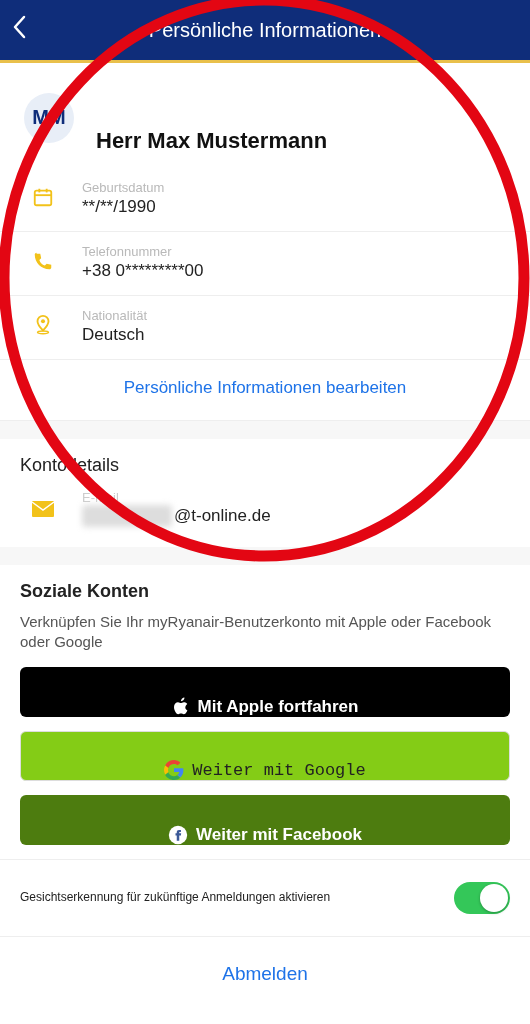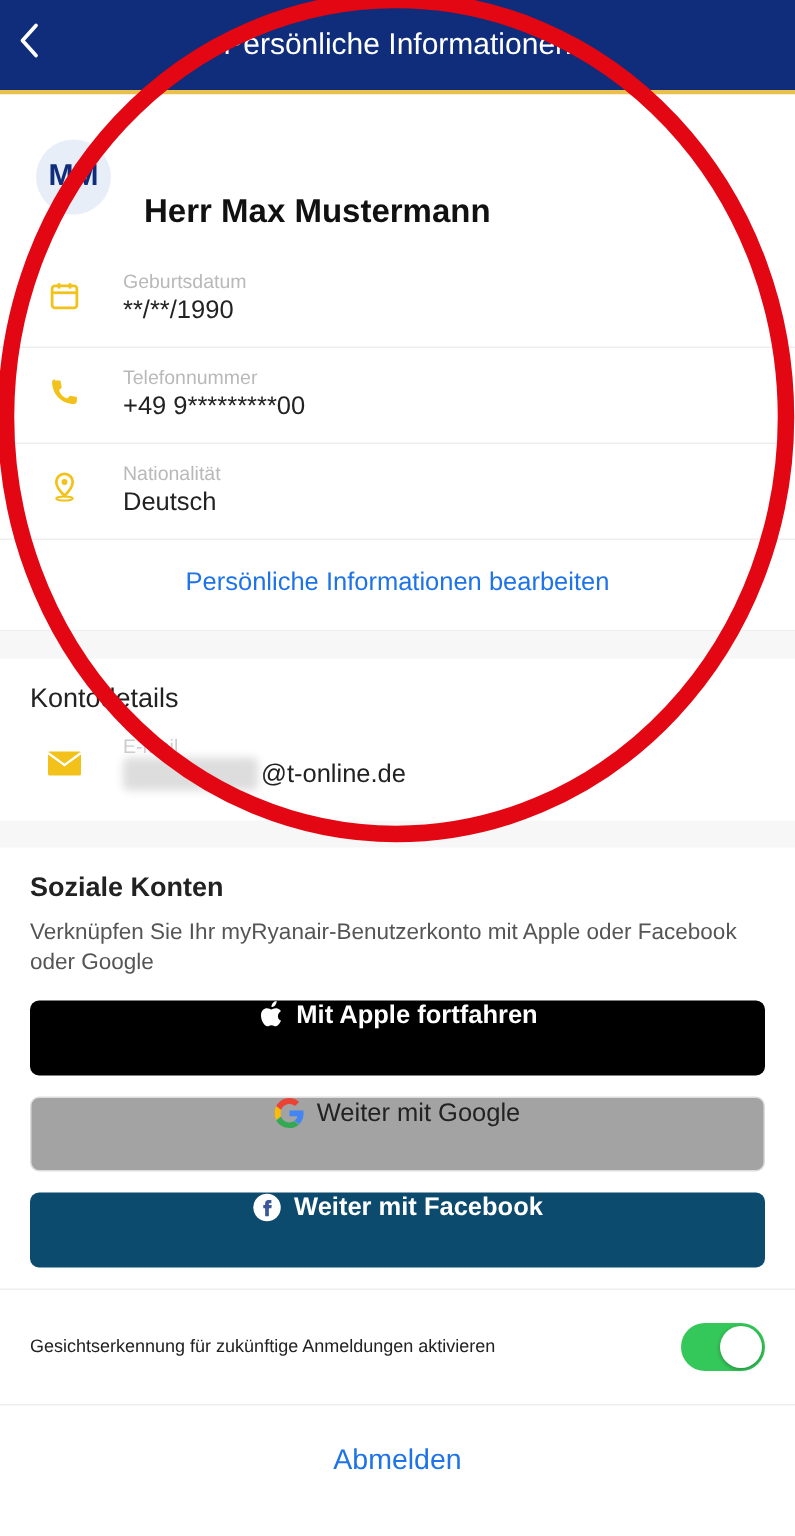--- a/index.html
+++ b/index.html
@@ -154,39 +154,40 @@
     padding: 2px 20px 14px 20px;
     font-size: 15px;
     color: #555;
     line-height: 1.35;
   }
   .btn {
     margin: 0 20px 14px 20px;
     height: 50px;
     border-radius: 6px;
     display: flex;
-    align-items: flex-start;
+    align-items: flex-end;
     justify-content: center;
     font-size: 17px;
     font-weight: 600;
     cursor: pointer;
     gap: 8px;
   }
   .btn-apple {
     background: #000;
     color: #fff;
   }
   .btn-google {
-    background: #a3a3a3;
+    background: #84cc16;
     color: #222;
     border: 1px solid #ddd;
     font-weight: 500;
+    font-family: Liberation Mono, monospace;
   }
   .btn-facebook {
-    background: #0c4a6e;
+    background: #4d7c0f;
     color: #fff;
   }
   .btn-icon svg { display: block; }
   .g-logo {
     width: 20px; height: 20px;
     display: inline-flex;
     align-items: center;
     justify-content: center;
   }
   .faceid-row {
@@ -277,21 +278,21 @@
     </div>
 
     <div class="info-row">
       <div class="info-icon">
         <svg width="22" height="22" viewBox="0 0 24 24">
             <path d="M5 3c-1 0-2 1-2 2 0 9 7 16 16 16 1 0 2-1 2-2v-3l-5-1-2 2c-3-1-5-3-6-6l2-2-1-5H5z" fill="#f2c21a"></path>
           </svg>
       </div>
       <div class="info-text">
         <div class="info-label">Telefonnummer</div>
-        <div class="info-value">+49 9*********00</div>
+        <div class="info-value">+38 0*********00</div>
       </div>
     </div>
 
     <div class="info-row">
       <div class="info-icon">
         <svg width="22" height="22" viewBox="0 0 24 24">
             <path d="M12 2a6 6 0 0 0-6 6c0 4 6 10 6 10s6-6 6-10a6 6 0 0 0-6-6z" fill="none" stroke="#f2c21a" stroke-width="2"></path>
             <circle cx="12" cy="8" r="2.2" fill="#f2c21a"></circle>
             <ellipse cx="12" cy="20" rx="6" ry="1.5" fill="none" stroke="#f2c21a" stroke-width="1.5"></ellipse>
           </svg>

